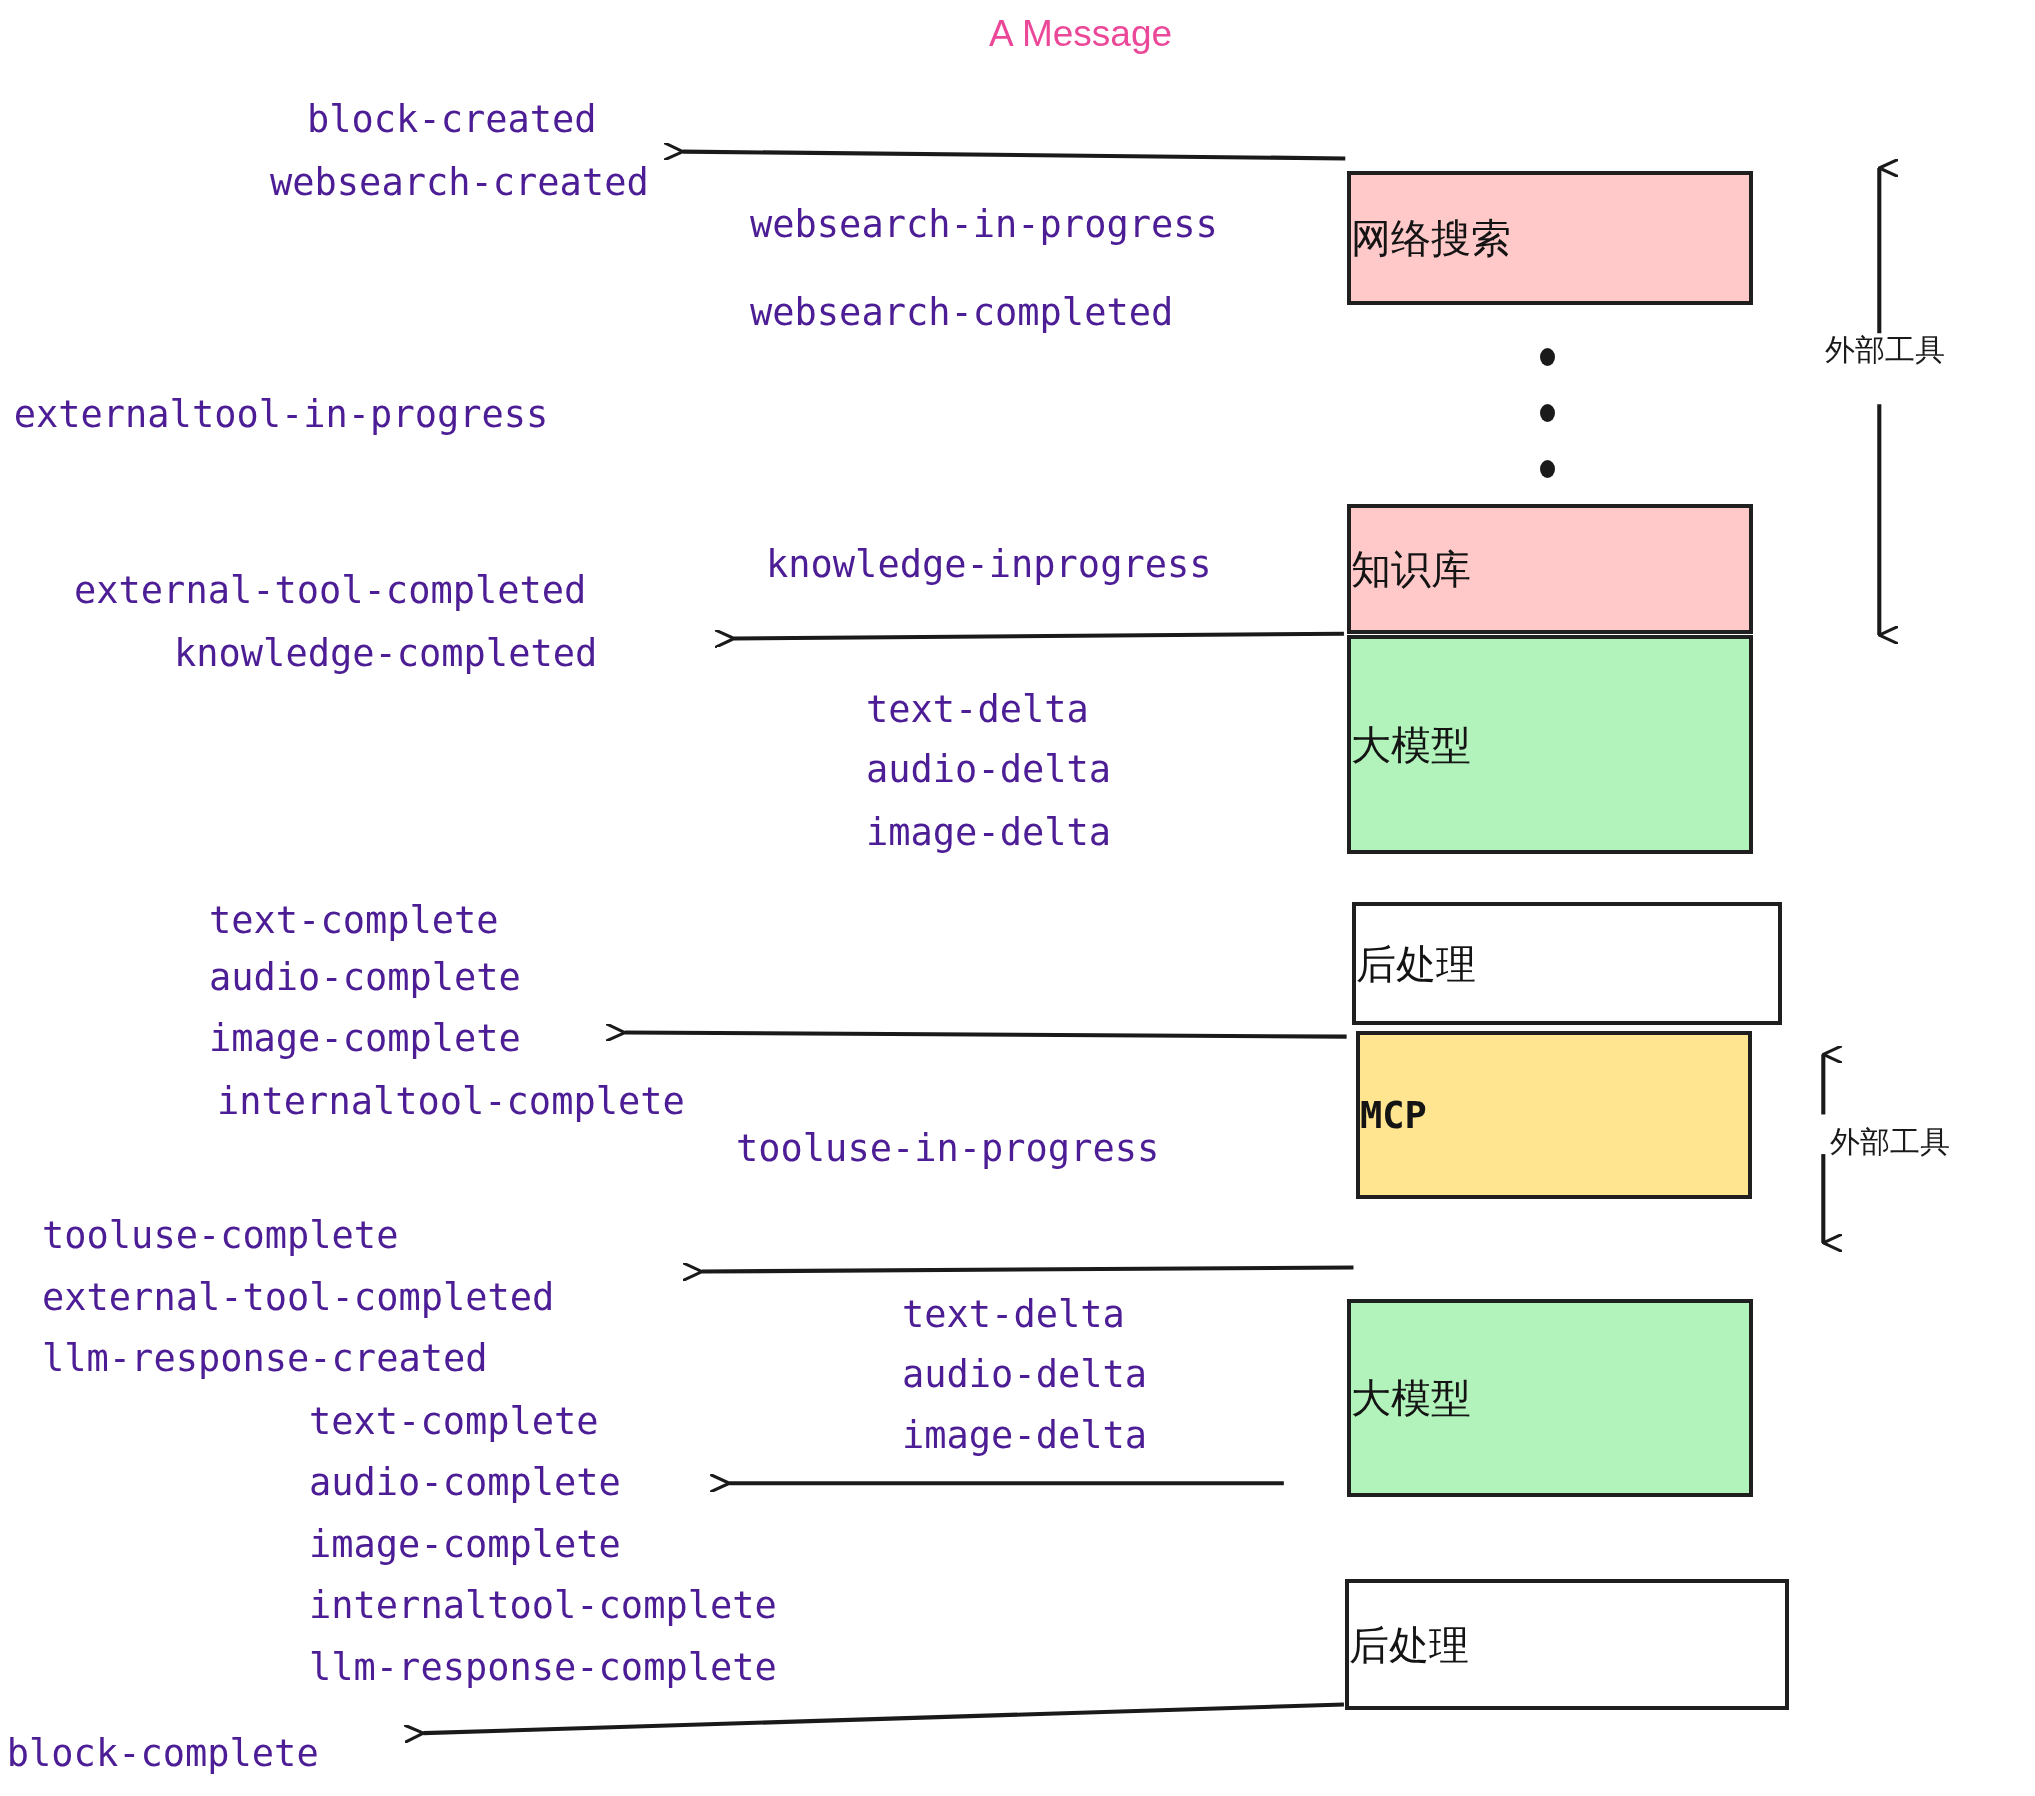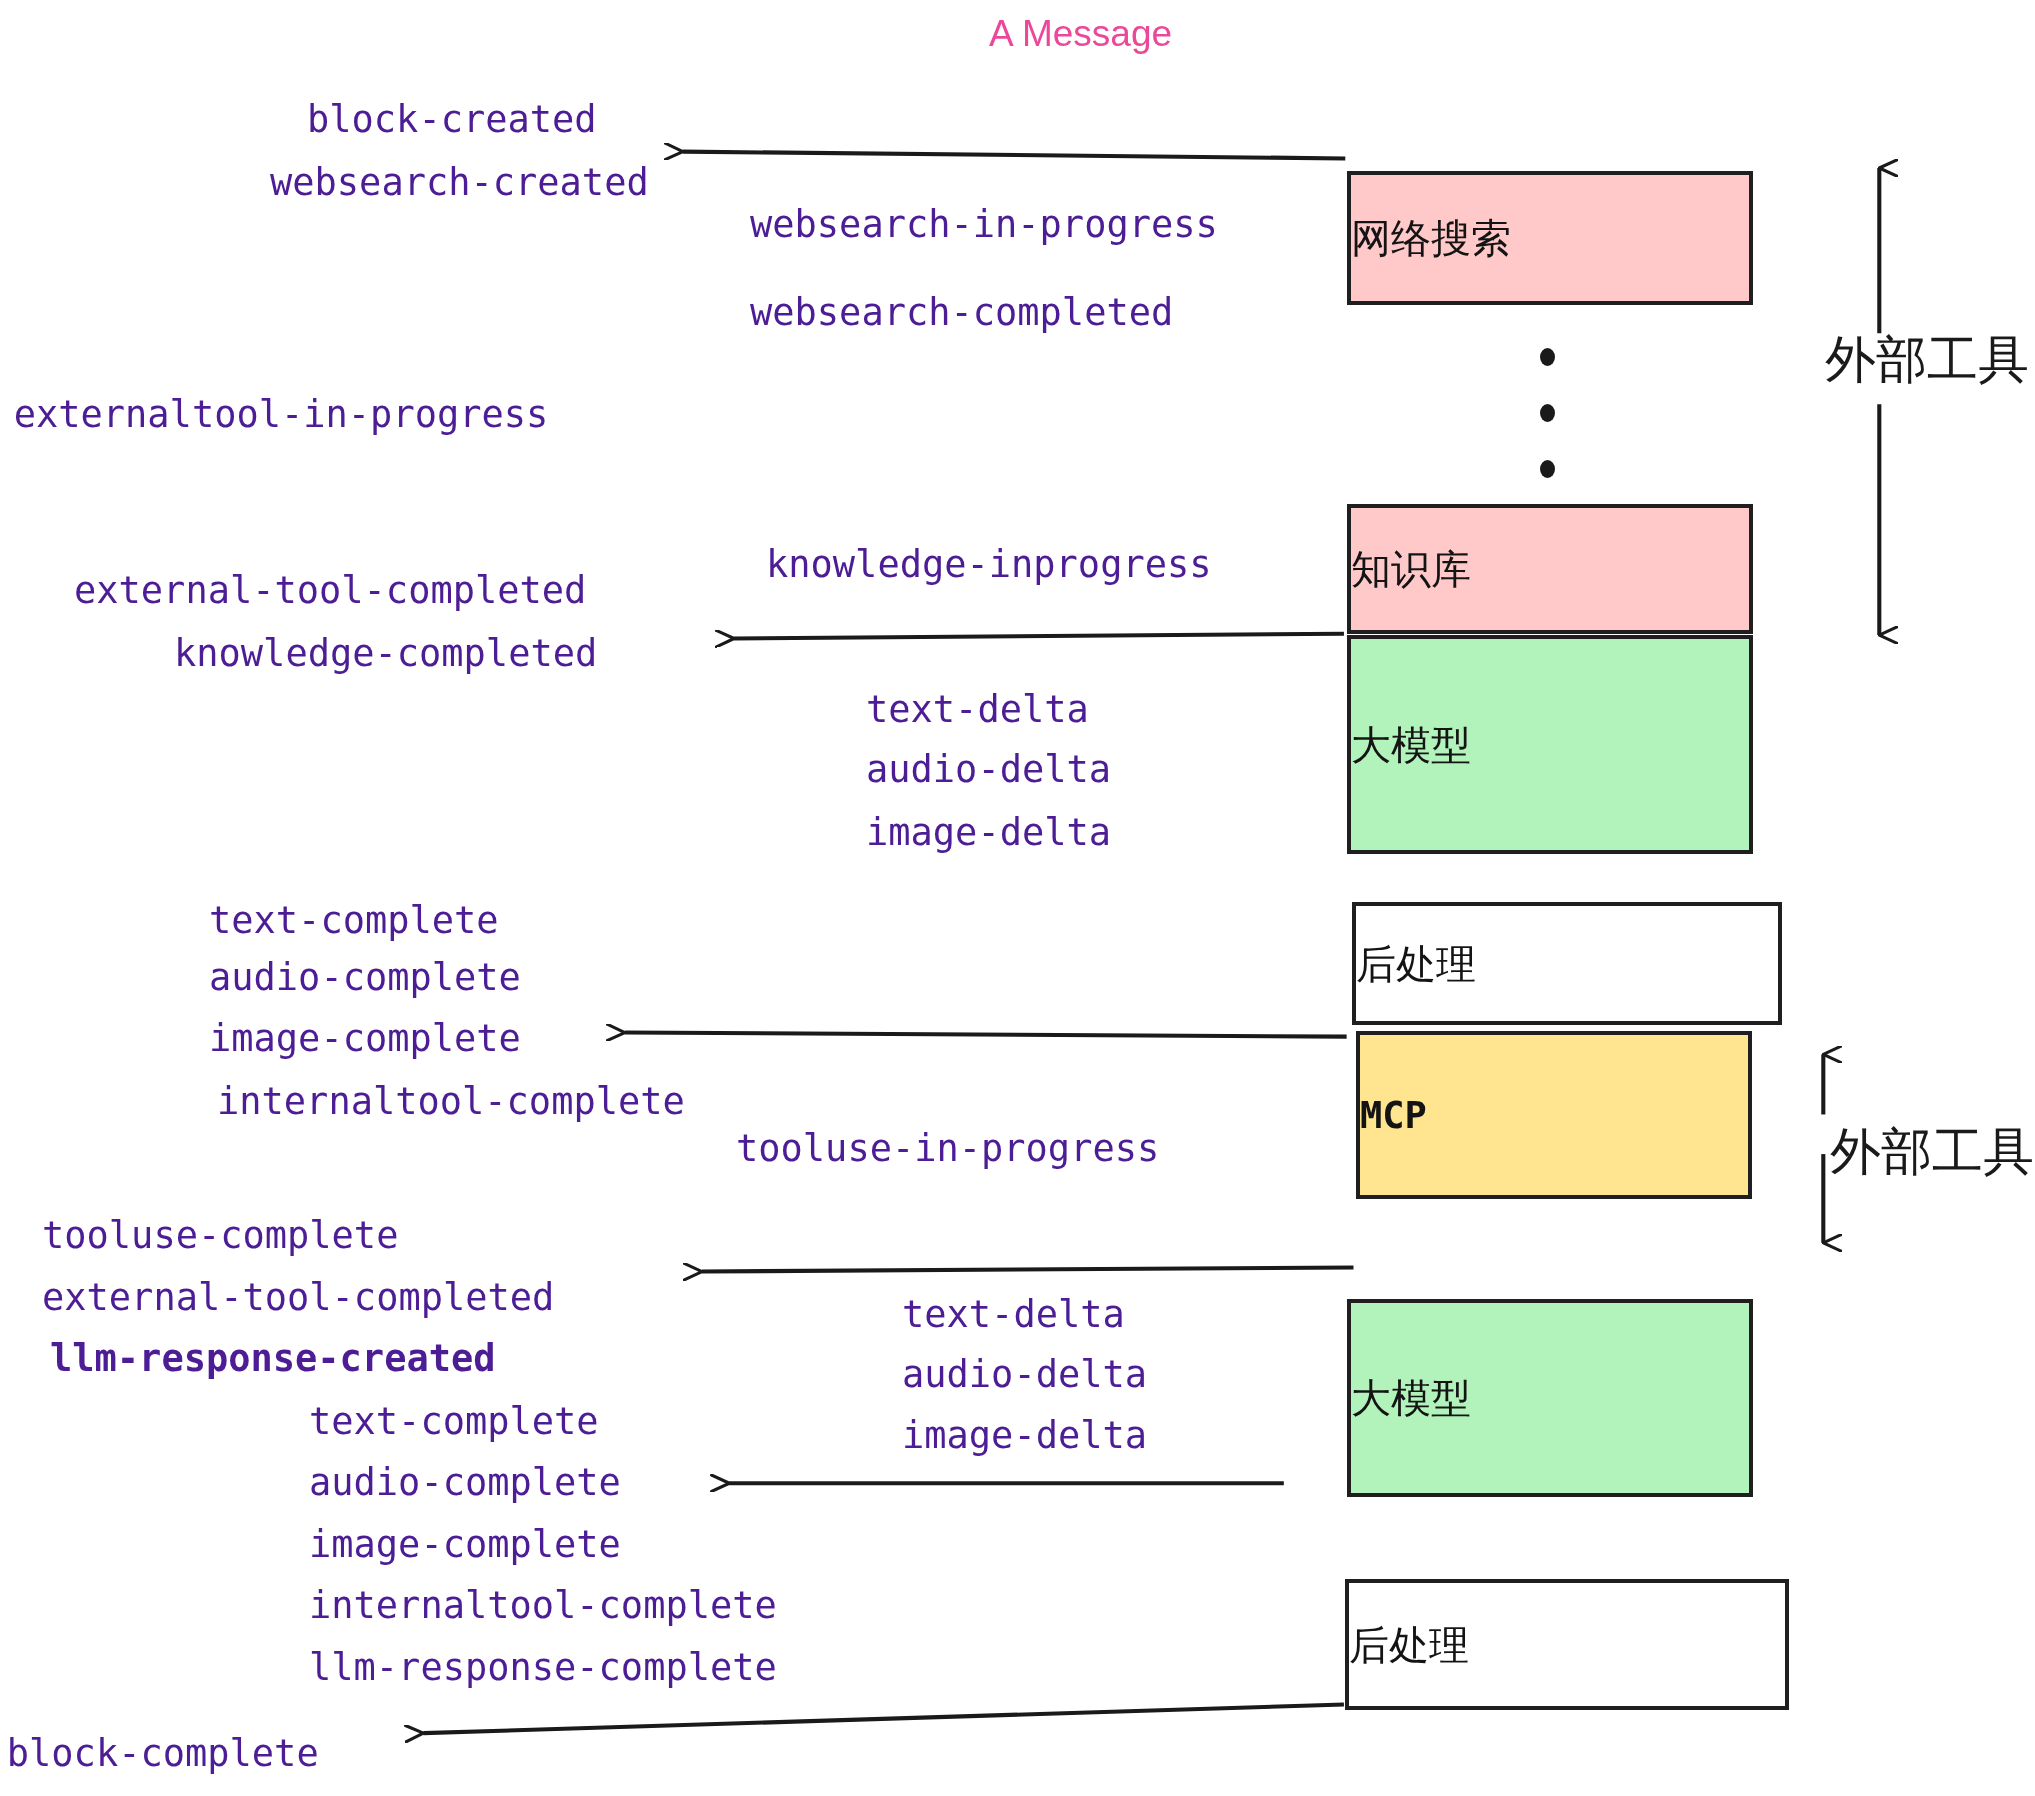--- a/index.html
+++ b/index.html
@@ -28,21 +28,21 @@
     position: absolute;
     font-family: Liberation Sans, sans-serif;
     font-size: 37px;
     color: #ec4899;
     white-space: pre;
     line-height: 1;
   }
   .side-label {
     position: absolute;
     font-family: Liberation Serif, serif;
-    font-size: 51px;
+    font-size: 30px;
     color: #1a1a1a;
     white-space: pre;
     line-height: 1;
   }
   .box {
     position: absolute;
     border: 4.1px solid #1f1f1f;
     box-sizing: border-box;
     display: flex;
     align-items: center;
@@ -131,21 +131,21 @@
       <div class="lbl" style="left: 866px; top: 691px;">text-delta</div>
       <div class="lbl" style="left: 866px; top: 751px;">audio-delta</div>
       <div class="lbl" style="left: 866px; top: 814px;">image-delta</div>
       <div class="lbl" style="left: 209px; top: 902px;">text-complete</div>
       <div class="lbl" style="left: 209px; top: 959px;">audio-complete</div>
       <div class="lbl" style="left: 209px; top: 1020px;">image-complete</div>
       <div class="lbl" style="left: 217px; top: 1083px;">internaltool-complete</div>
       <div class="lbl" style="left: 736px; top: 1130px;">tooluse-in-progress</div>
       <div class="lbl" style="left: 42px; top: 1217px;">tooluse-complete</div>
       <div class="lbl" style="left: 42px; top: 1279px;">external-tool-completed</div>
-      <div class="lbl" style="left: 50px; top: 1340px; font-weight: bold;">llm-response-created</div>
+      <div class="lbl" style="left: 42px; top: 1340px;">llm-response-created</div>
       <div class="lbl" style="left: 902px; top: 1296px;">text-delta</div>
       <div class="lbl" style="left: 902px; top: 1356px;">audio-delta</div>
       <div class="lbl" style="left: 902px; top: 1417px;">image-delta</div>
       <div class="lbl" style="left: 309px; top: 1403px;">text-complete</div>
       <div class="lbl" style="left: 309px; top: 1464px;">audio-complete</div>
       <div class="lbl" style="left: 309px; top: 1526px;">image-complete</div>
       <div class="lbl" style="left: 309px; top: 1587px;">internaltool-complete</div>
       <div class="lbl" style="left: 309px; top: 1649px;">llm-response-complete</div>
       <div class="lbl" style="left: 6.8px; top: 1735px;">block-complete</div>
     </div>

